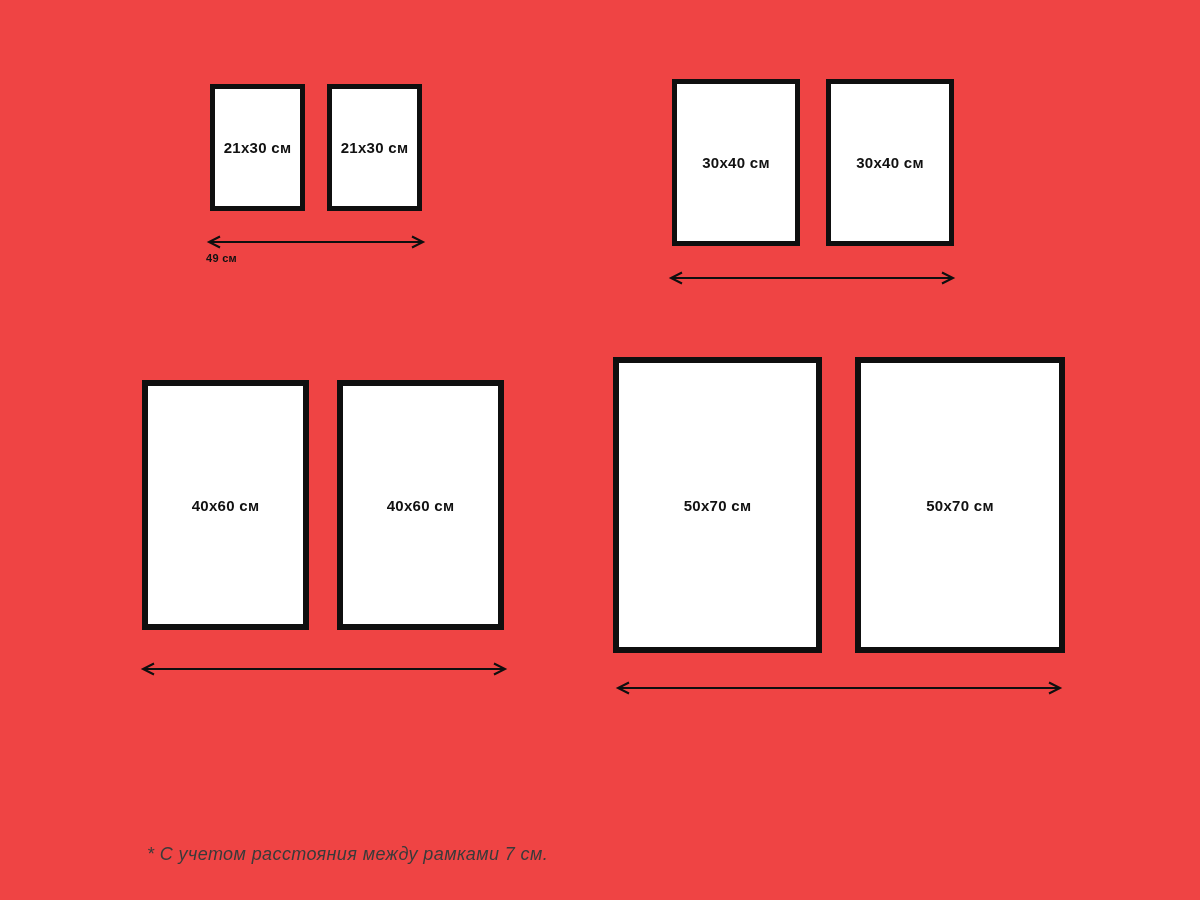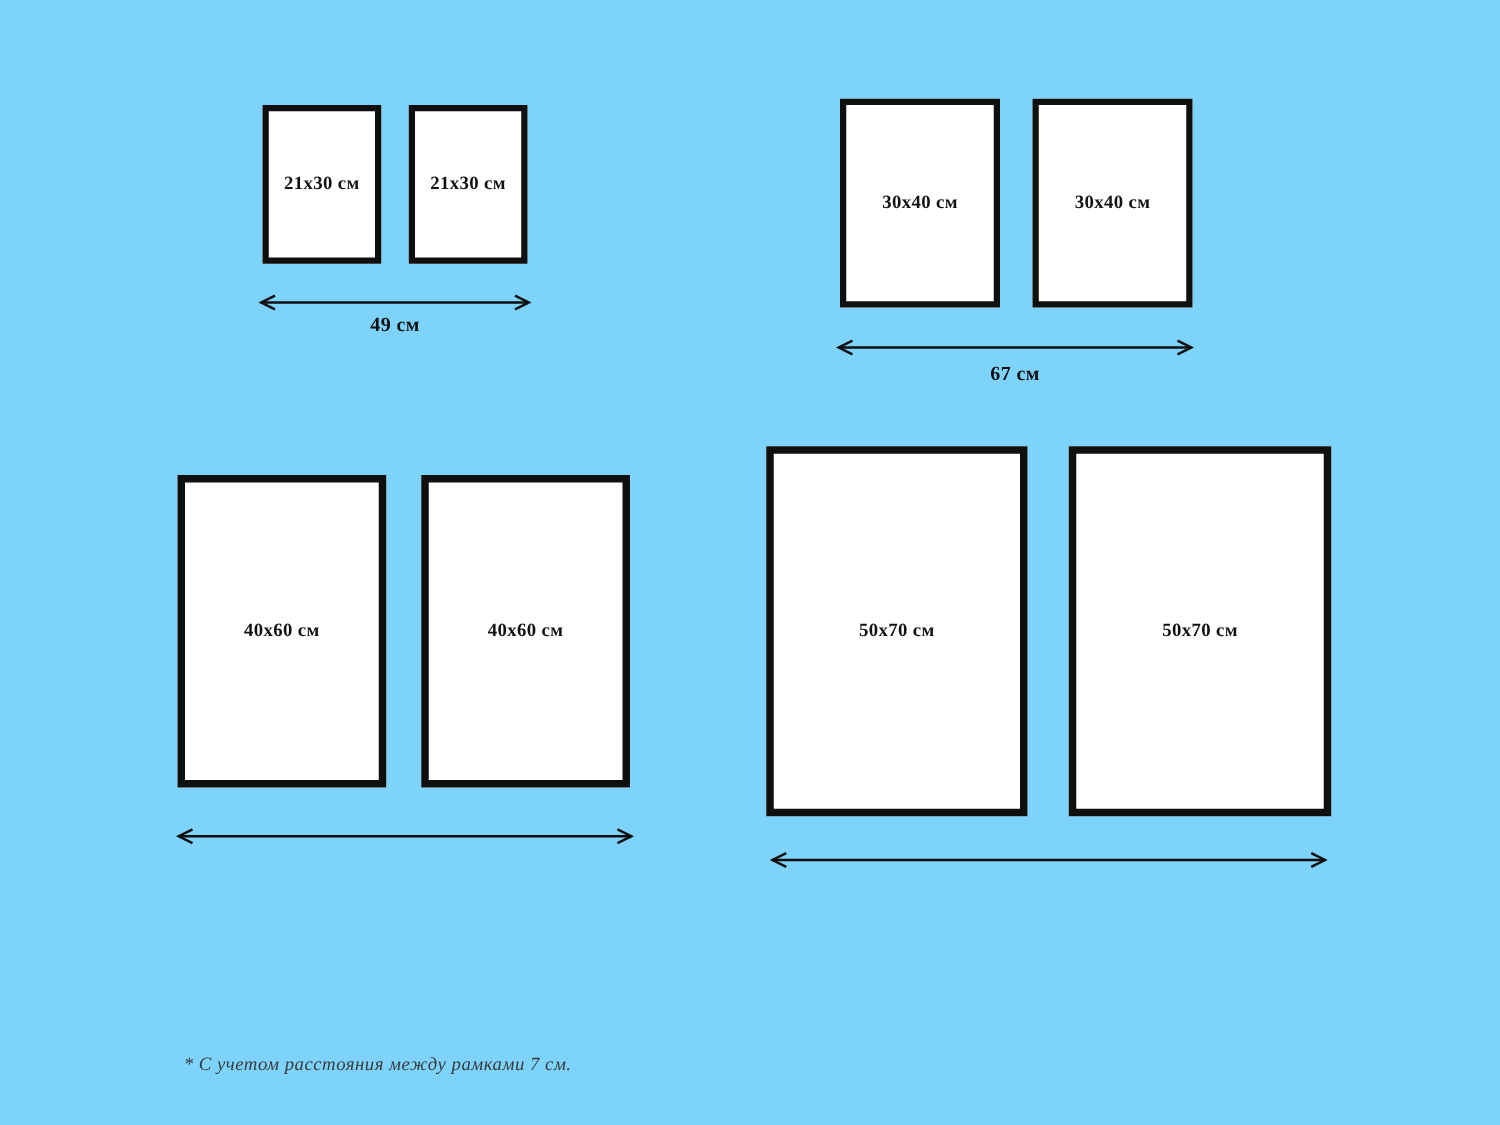--- a/index.html
+++ b/index.html
@@ -8,22 +8,21 @@
     background: #ffffff;
     width: 1200px;
     height: 900px;
     overflow: hidden;
     font-family: "Liberation Sans", sans-serif;
   }
   #canvas {
     position: relative;
     width: 1200px;
     height: 900px;
-    background: #7dd3fc;
-    font-family: Liberation Serif, serif;
+    background: #ef4444;
   }
   .group { position: absolute; }
   .frame {
     position: absolute;
     box-sizing: border-box;
     background: #ffffff;
     border: 5px solid #0f0f0f;
     display: flex;
     align-items: center;
     justify-content: center;
@@ -32,22 +31,21 @@
   .frame-label {
     font-size: 15px;
     font-weight: 700;
     color: #111111;
     letter-spacing: 0.3px;
     white-space: nowrap;
   }
   .dim-arrow { position: absolute; display: block; }
   .dim-label {
     position: absolute;
-    text-align: center;
-    font-size: 16px;
+    font-size: 11px;
     font-weight: 700;
     color: #111111;
     letter-spacing: 0.3px;
   }
   
   .g1 { left: 200px; top: 80px; width: 230px; height: 200px; }
   .g1 .fa { left: 10px;  top: 4px; width: 95px;  height: 127px; }
   .g1 .fb { left: 127px; top: 4px; width: 95px;  height: 127px; }
   .g1 .dim-arrow { left: 6px; top: 154px; }
   .g1 .dim-label { left: 6px; top: 172px; width: 220px; }
@@ -67,21 +65,21 @@
   .g4 { left: 604px; top: 350px; width: 470px; height: 375px; }
   .g4 .fa { left: 9px;   top: 7px; width: 209px; height: 296px; }
   .g4 .fb { left: 251px; top: 7px; width: 210px; height: 296px; }
   .g4 .dim-arrow { left: 11px; top: 330px; }
   .g4 .dim-label { left: 11px; top: 349px; width: 448px; }
   
   .footnote {
     position: absolute;
     left: 147px;
     top: 844px;
-    font-size: 15px;
+    font-size: 18px;
     font-style: italic;
     font-weight: 400;
     color: #3a3a3a;
     letter-spacing: 0.4px;
   }
 </style>
 </head>
 <body>
 
 <div id="canvas">
@@ -106,21 +104,20 @@
       <span class="frame-label">30x40 см</span>
     </div>
     <div class="frame fb">
       <span class="frame-label">30x40 см</span>
     </div>
     <svg class="dim-arrow" width="288" height="16" viewBox="0 0 288 16">
       <line x1="3" y1="8" x2="285" y2="8" stroke="#0f0f0f" stroke-width="2"></line>
       <polyline points="14,2.5 3,8 14,13.5" fill="none" stroke="#0f0f0f" stroke-width="2"></polyline>
       <polyline points="274,2.5 285,8 274,13.5" fill="none" stroke="#0f0f0f" stroke-width="2"></polyline>
     </svg>
-    <div class="dim-label">67 см</div>
   </section>
 
   <section class="group g3">
     <div class="frame fa thick">
       <span class="frame-label">40x60 см</span>
     </div>
     <div class="frame fb thick">
       <span class="frame-label">40x60 см</span>
     </div>
     <svg class="dim-arrow" width="368" height="16" viewBox="0 0 368 16">

